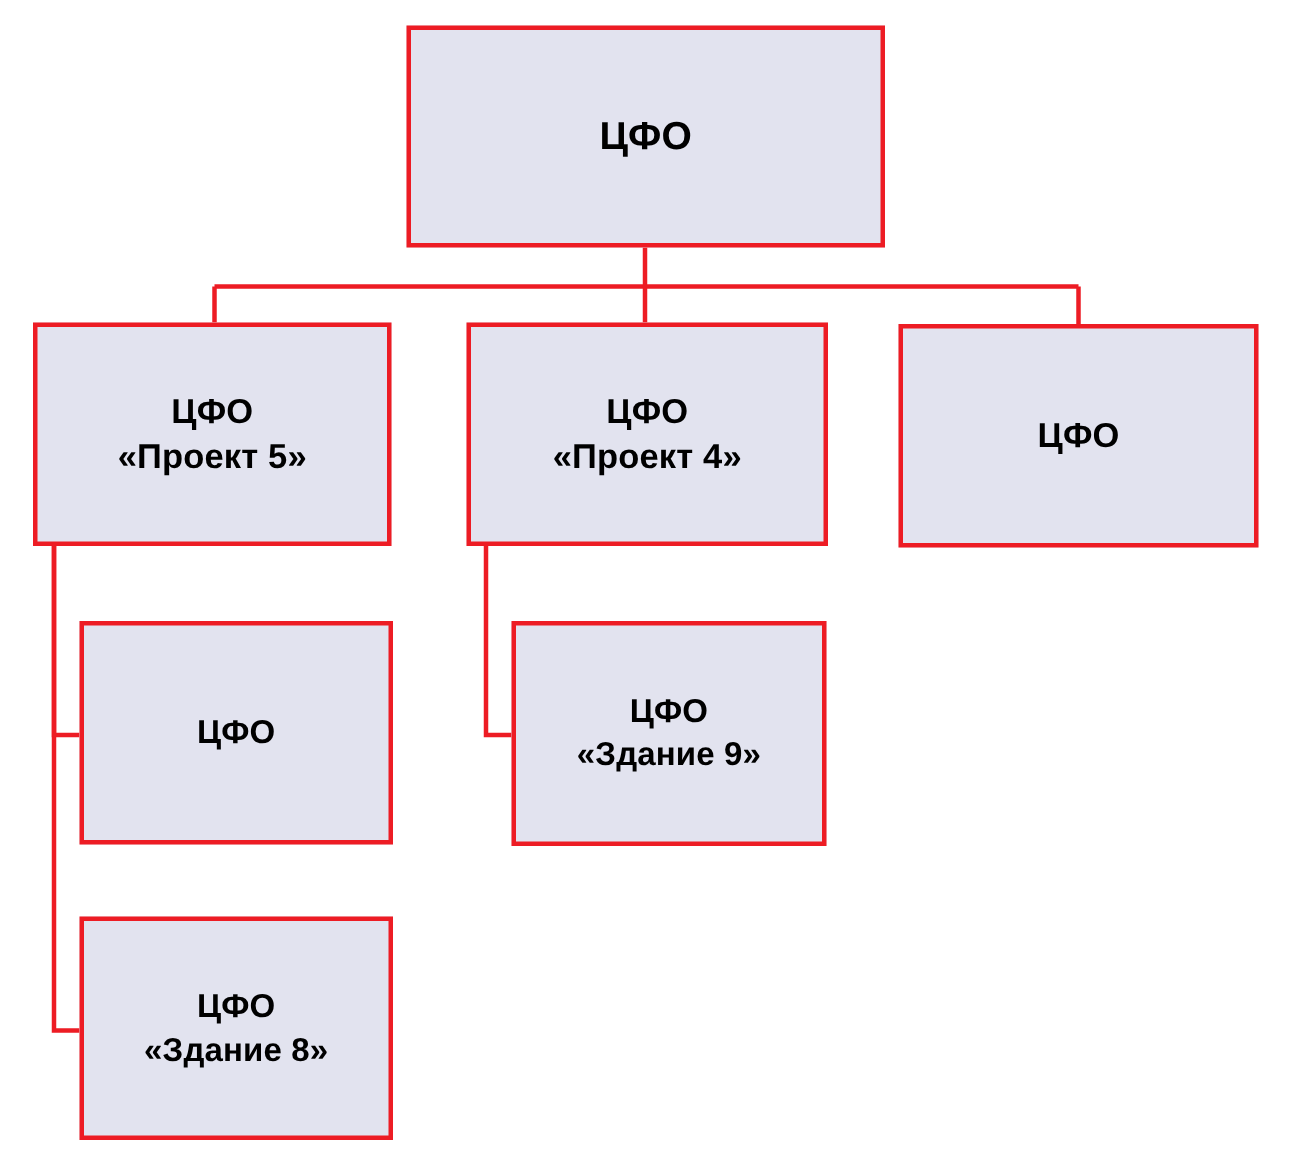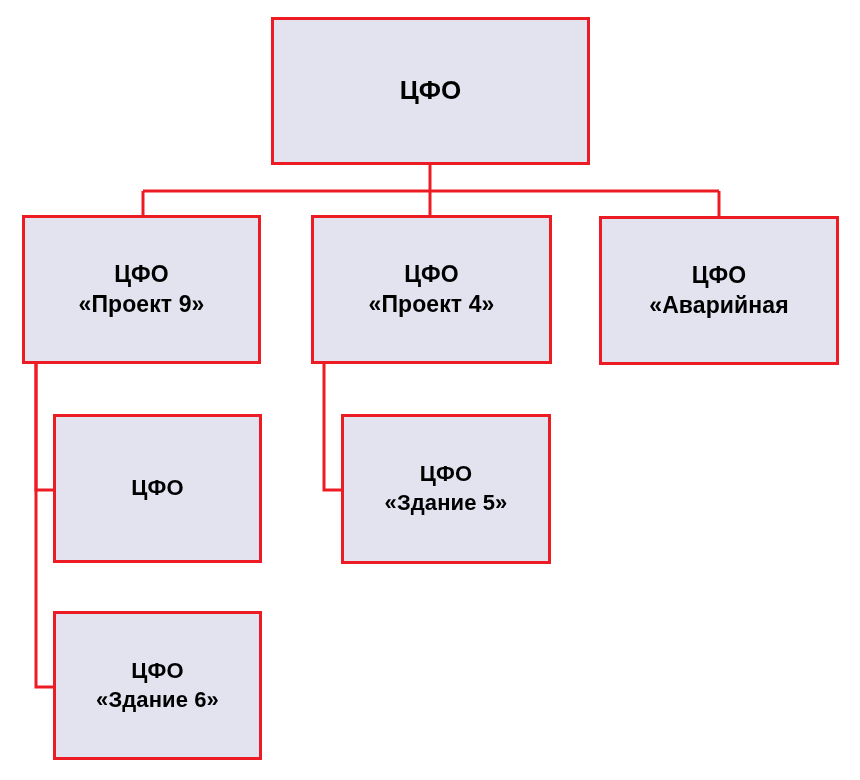--- a/index.html
+++ b/index.html
@@ -64,40 +64,39 @@
         <path d="M 324 364 L 324 490 L 341 490"></path>
       </g>
   </svg>
 
   <div class="node lvl0" style="left: 271px; top: 17px; width: 319px; height: 148px; background: rgb(226, 227, 239); border-color: rgb(237, 28, 36); color: rgb(0, 0, 0);">
     <span class="line">ЦФО</span>
   </div>
 
   <div class="node lvl1" style="left: 22px; top: 215px; width: 239px; height: 149px; background: rgb(226, 227, 239); border-color: rgb(237, 28, 36); color: rgb(0, 0, 0);">
     <span class="line">ЦФО</span>
-    <span class="line">«Проект 9»</span>
+    <span class="line">«Проект 5»</span>
   </div>
 
   <div class="node lvl1" style="left: 311px; top: 215px; width: 241px; height: 149px; background: rgb(226, 227, 239); border-color: rgb(237, 28, 36); color: rgb(0, 0, 0);">
     <span class="line">ЦФО</span>
     <span class="line">«Проект 4»</span>
   </div>
 
   <div class="node lvl1" style="left: 599px; top: 216px; width: 240px; height: 149px; background: rgb(226, 227, 239); border-color: rgb(237, 28, 36); color: rgb(0, 0, 0);">
     <span class="line">ЦФО</span>
-    <span class="line">«Аварийная</span>
   </div>
 
   <div class="node lvl2" style="left: 53px; top: 414px; width: 209px; height: 149px; background: rgb(226, 227, 239); border-color: rgb(237, 28, 36); color: rgb(0, 0, 0);">
     <span class="line">ЦФО</span>
   </div>
 
   <div class="node lvl2" style="left: 341px; top: 414px; width: 210px; height: 150px; background: rgb(226, 227, 239); border-color: rgb(237, 28, 36); color: rgb(0, 0, 0);">
     <span class="line">ЦФО</span>
-    <span class="line">«Здание 5»</span>
+    <span class="line">«Здание 9»</span>
   </div>
 
   <div class="node lvl2" style="left: 53px; top: 611px; width: 209px; height: 149px; background: rgb(226, 227, 239); border-color: rgb(237, 28, 36); color: rgb(0, 0, 0);">
     <span class="line">ЦФО</span>
-    <span class="line">«Здание 6»</span>
+    <span class="line">«Здание 8»</span>
   </div>
 
 </div>
 
 </body></html>

